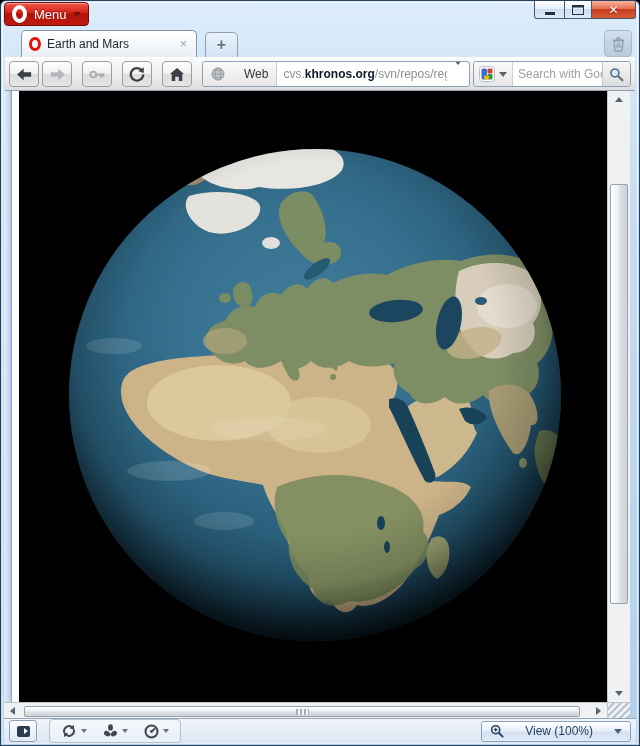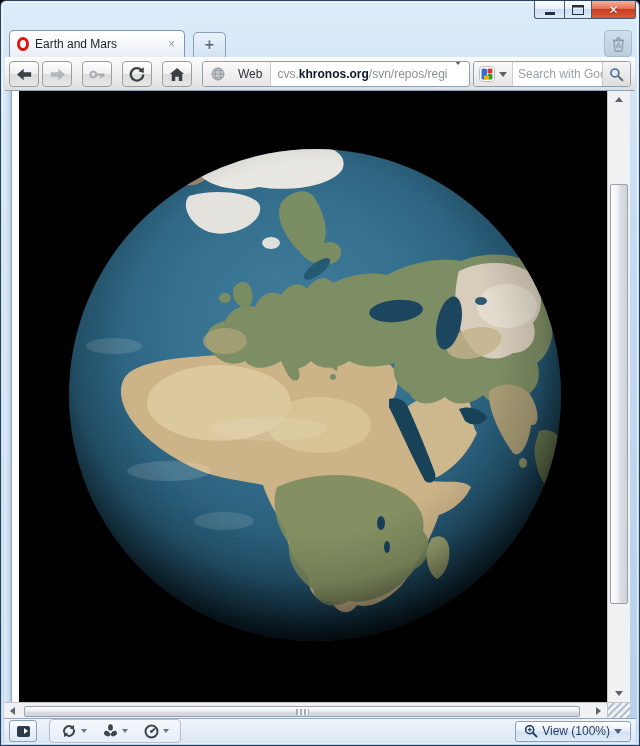--- a/index.html
+++ b/index.html
@@ -16,34 +16,34 @@
   .win-controls{position:absolute;right:3px;top:0;height:19px;display:flex;}
   .win-btn{height:18px;border:1px solid #46596d;border-top:none;background:linear-gradient(180deg,#ffffff 0%,#e8f0fb 45%,#ccdbee 46%,#dfecfc 100%);display:flex;align-items:center;justify-content:center;box-sizing:border-box;}
   .win-btn + .win-btn{margin-left:-1px;}
   .win-btn.min{width:31px;border-bottom-left-radius:3px;}
   .win-btn.max{width:28px;}
   .win-btn.close{width:45px;border-bottom-right-radius:3px;background:linear-gradient(180deg,#f7b39c 0%,#e57052 45%,#c63a20 46%,#d95c36 100%);color:#fff;font-size:12px;font-weight:bold;text-shadow:0 1px 1px rgba(80,0,0,.6);}
   .glyph-min{width:10px;height:3px;background:#25313f;margin-top:8px;}
   .glyph-max{width:10px;height:8px;border:1px solid #25313f;box-shadow:inset 0 1.5px 0 #25313f;background:transparent;}
 
   
-  .tabbar{position:absolute;left:4px;right:4px;top:28px;height:28px;}
+  .tabbar{position:absolute;left:16px;right:4px;top:28px;height:28px;}
   .tab{position:absolute;left:4px;bottom:0;width:176px;height:27px;border:1px solid #8496ab;border-bottom:none;border-radius:5px 5px 0 0;background:linear-gradient(180deg,#ffffff 0%,#f4f7fb 55%,#e9eef5 100%);display:flex;align-items:center;padding:0 7px;box-sizing:border-box;}
   .tab-favicon{width:12px;height:14px;border:3px solid #df150a;border-radius:50%;box-sizing:border-box;margin-right:6px;flex:none;}
   .tab-title{font-size:12px;color:#20262c;flex:1;white-space:nowrap;overflow:hidden;}
   .tab-close{font-size:12px;color:#95a1ae;padding:0 2px;cursor:default;}
   .newtab-btn{position:absolute;left:188px;bottom:0;width:33px;height:25px;border:1px solid #8ba0b7;border-bottom:none;border-radius:5px 5px 0 0;background:linear-gradient(180deg,#eaf2fb 0%,#d3e2f3 100%);display:flex;align-items:center;justify-content:center;font-size:16px;font-weight:bold;color:#5d6e80;box-sizing:border-box;text-shadow:0 1px 0 #fff;}
   .trash-btn{position:absolute;right:3px;top:1px;width:26px;height:25px;border:1px solid #9fb0c2;border-radius:4px;background:linear-gradient(180deg,#cfdceb 0%,#b4c5d8 100%);display:flex;align-items:center;justify-content:center;opacity:.8;}
 
   
   .toolbar{position:absolute;left:4px;right:4px;top:56px;height:34px;background:linear-gradient(180deg,#fbfbfb 0%,#ececec 60%,#dedede 100%);border-top:1px solid #ffffff;border-bottom:1px solid #90a0b2;display:flex;align-items:center;padding:0 4px;box-sizing:border-box;gap:3px;}
   .tb-btn{width:30px;height:26px;border:1px solid #9d9d9d;border-radius:4px;background:linear-gradient(180deg,#ffffff 0%,#f0f0f0 48%,#dcdcdc 52%,#e6e6e6 100%);display:flex;align-items:center;justify-content:center;box-sizing:border-box;flex:none;}
   .tb-gap{width:4px;flex:none;}
   .addr{height:26px;flex:1;border:1px solid #8fa0b0;border-radius:3px;background:#fff;display:flex;align-items:center;box-sizing:border-box;overflow:hidden;min-width:0;}
-  .addr-badge{height:100%;display:flex;align-items:center;gap:13px;padding:0 8px;background:linear-gradient(180deg,#fafafa,#e6e6e6);border-right:1px solid #c9c9c9;flex:none;}
+  .addr-badge{height:100%;display:flex;align-items:center;gap:19px;padding:0 8px;background:linear-gradient(180deg,#fafafa,#e6e6e6);border-right:1px solid #c9c9c9;flex:none;}
   .addr-badge-label{font-size:12px;color:#2e3338;}
   .addr-url{flex:1;display:flex;align-items:flex-start;font-size:12px;color:#8a8f94;padding:0 6px;white-space:nowrap;overflow:hidden;min-width:0;}
   .addr-url .domain{color:#0f172a;font-weight:bold;}
   .addr-caret{padding:0 7px;flex:none;}
   .addr-caret .caret{border-top-color:#5a626b;}
   .search{width:158px;height:26px;border:1px solid #8fa0b0;border-radius:3px;background:#fff;display:flex;align-items:center;box-sizing:border-box;overflow:hidden;flex:none;}
   .search-engine{height:100%;display:flex;align-items:center;gap:4px;padding:0 5px;background:linear-gradient(180deg,#fafafa,#e6e6e6);border-right:1px solid #cfcfcf;flex:none;}
   .search-engine .caret{border-top-color:#5a626b;}
   .search-text{flex:1;font-size:12px;color:#9aa0a6;padding:0 5px;white-space:nowrap;overflow:hidden;min-width:0;}
   .search-go{width:27px;height:100%;border-left:1px solid #c4c4c4;background:linear-gradient(180deg,#f6f6f6,#dddddd);display:flex;align-items:center;justify-content:center;flex:none;}
@@ -67,30 +67,35 @@
   .corner{position:absolute;left:603px;top:611px;width:23px;height:16px;background:#eef1f5;border-top:1px solid #c2c6cc;border-left:1px solid #c2c6cc;box-sizing:border-box;background-image:repeating-linear-gradient(135deg,transparent 0 3px,#b7c2ce 3px 5px);}
 
   
   .statusbar{position:absolute;left:3px;right:3px;top:717px;height:25px;background:linear-gradient(180deg,#f0f5fb 0%,#dce6f2 100%);border-top:1px solid #96a6b9;display:flex;align-items:center;padding:0 5px;box-sizing:border-box;}
   .panel-btn{width:26px;height:20px;border:1px solid #8da0b4;border-radius:3px;background:linear-gradient(180deg,#fdfdfe,#dfe8f3);display:flex;align-items:center;justify-content:center;flex:none;}
   .panel-glyph{width:13px;height:11px;background:#2c3c4e;border-radius:2px;position:relative;}
   .panel-glyph::after{content:"";position:absolute;right:2px;top:2.5px;width:0;height:0;border-top:3px solid transparent;border-bottom:3px solid transparent;border-left:4px solid #fff;}
   .status-tools{margin-left:12px;height:22px;border:1px solid #b2bfce;border-radius:4px;background:rgba(255,255,255,.35);display:flex;align-items:center;padding:0 11px;gap:16px;}
   .tool{display:flex;align-items:center;gap:4px;}
   .tool .caret{border-top-color:#64748a;border-left-width:3.5px;border-right-width:3.5px;border-top-width:4px;}
-  .view-btn{margin-left:auto;height:21px;border:1px solid #8ba0b8;border-radius:3px;background:linear-gradient(180deg,#ffffff 0%,#e7eef8 48%,#d3e0ef 52%,#e2ecf9 100%);display:flex;align-items:center;gap:4px;padding:0 8px;font-size:12px;color:#1f3a5f;box-sizing:border-box;}
+  .view-btn{margin-left:auto;height:21px;border:1px solid #8ba0b8;border-radius:3px;background:linear-gradient(180deg,#ffffff 0%,#e7eef8 48%,#d3e0ef 52%,#e2ecf9 100%);display:flex;align-items:center;gap:21px;padding:0 8px;font-size:12px;color:#1f3a5f;box-sizing:border-box;}
   .view-btn .caret{border-top-color:#4c6484;}
 </style>
 </head>
 <body>
 
 <div class="window">
   <div class="inner-hl"></div>
 
   <div class="titlebar">
+    <div class="menu-btn">
+      <span class="opera-o"></span>
+      <span class="menu-label">Menu</span>
+      <span class="caret"></span>
+    </div>
     <div class="win-controls">
       <div class="win-btn min">
           <span class="glyph-min"></span>
         </div>
       <div class="win-btn max">
           <span class="glyph-max"></span>
         </div>
       <div class="win-btn close">
           <span>✕</span>
         </div>

